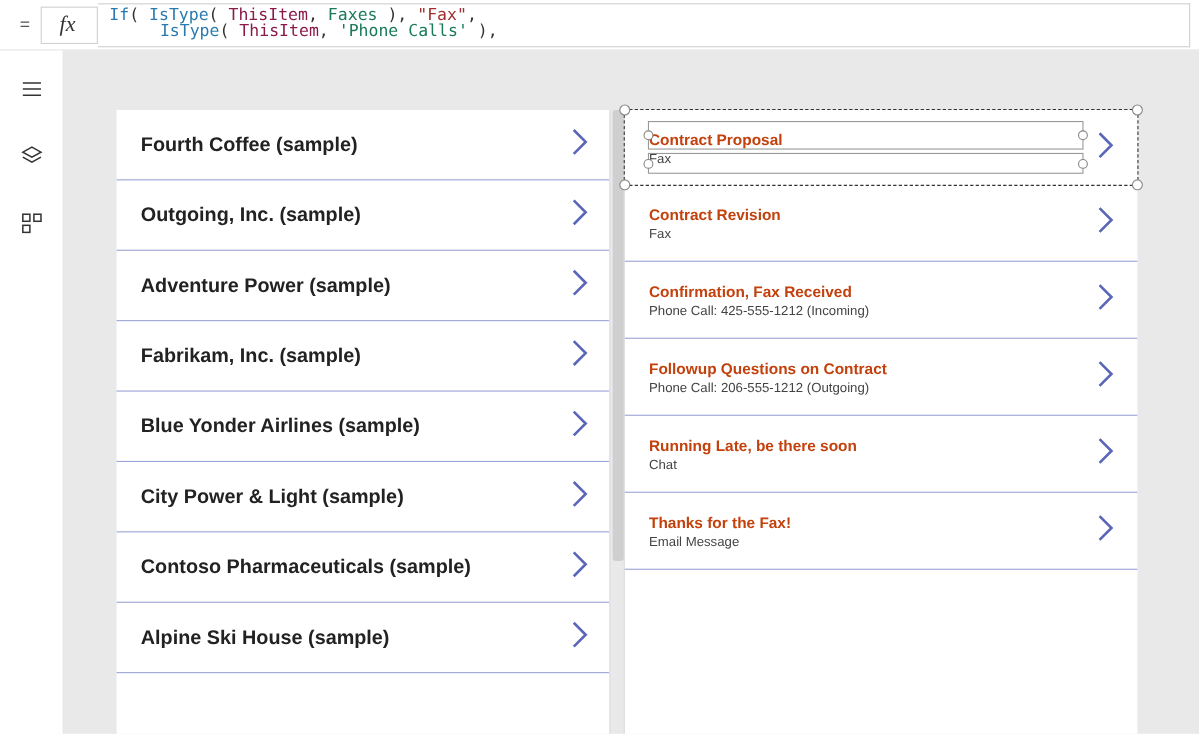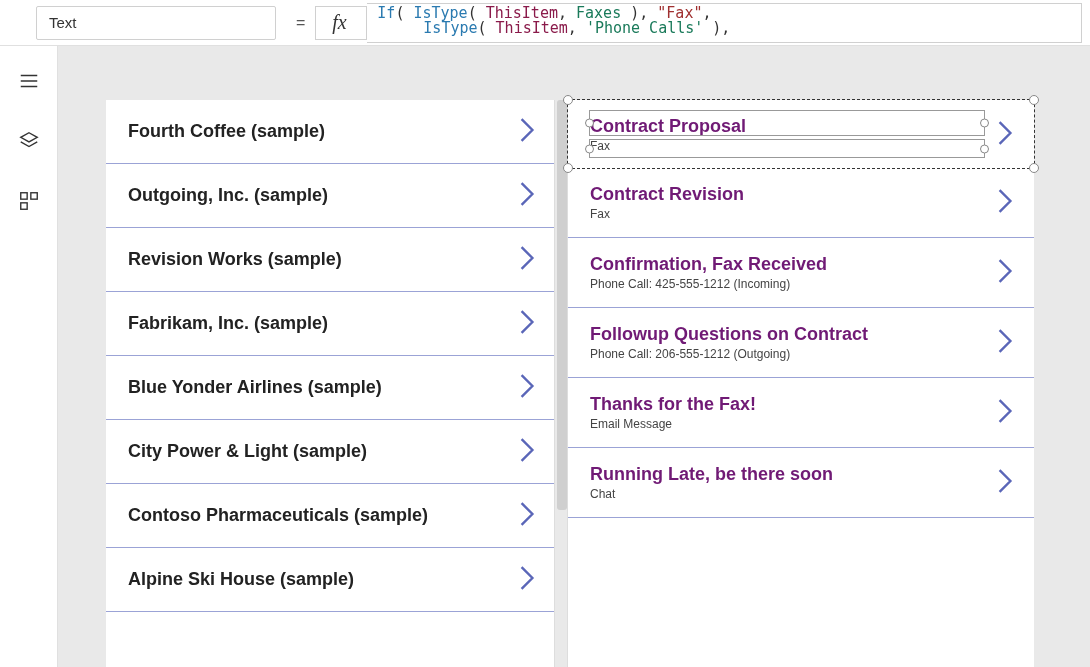--- a/index.html
+++ b/index.html
@@ -146,21 +146,21 @@
 
   .drow {
     height: 70px;
     border-bottom: 1px solid #9ba3d6;
     display: flex;
     align-items: center;
     justify-content: space-between;
     padding: 0 20px 0 22px;
   }
   .drow .txt { display:flex; flex-direction:column; gap:2px; }
-  .drow .title { font-size: 18px; font-weight: 600; color:#701a75; }
+  .drow .title { font-size: 14px; font-weight: 600; color:#c2410c; }
   .drow .sub   { font-size: 12px; color:#444; }
 
   
   .selected {
     position: relative;
     border: 1px dashed #333;
     border-top: 1px dashed #333;
     border-bottom: 1px dashed #333;
     margin: -1px;
     padding-top: 1px;
@@ -187,28 +187,20 @@
     top: 10px;
     height: 26px;
     border: 1px solid #999;
   }
   .title-sel .h { position:absolute; width:9px; height:9px; border:1px solid #888; background:#fff; border-radius:50%; }
 </style>
 </head>
 <body>
 
 <div class="topbar">
-  <div class="property-select">
-    <span>Text</span>
-    <span class="chev">
-      <svg viewBox="0 0 10 6">
-          <path d="M1 1 L5 5 L9 1" stroke="#666" fill="none" stroke-width="1.2"></path>
-        </svg>
-    </span>
-  </div>
   <span class="equals">=</span>
   <div class="fx-box">
     <span>fx</span>
     <span class="chev">
       <svg viewBox="0 0 10 6">
           <path d="M1 1 L5 5 L9 1" stroke="#666" fill="none" stroke-width="1.2"></path>
         </svg>
     </span>
   </div>
   <div class="formula-bar" id="formula-bar"><span class="line1"><span class="tok-fn">If</span><span class="tok-plain">( </span><span class="tok-fn">IsType</span><span class="tok-plain">( </span><span class="tok-id">ThisItem</span><span class="tok-plain">, </span><span class="tok-type">Faxes</span><span class="tok-plain"> ), </span><span class="tok-str">"Fax"</span><span class="tok-plain">,</span></span><span class="line2"><span class="tok-fn">IsType</span><span class="tok-plain">( </span><span class="tok-id">ThisItem</span><span class="tok-plain">, </span><span class="tok-type">'Phone Calls'</span><span class="tok-plain"> ),</span></span></div>
@@ -247,21 +239,21 @@
             </svg></span>
     </div>
     <div class="row">
       <span class="title">Outgoing, Inc. (sample)</span>
       <span class="chev">
   <svg viewBox="0 0 14 24">
               <path d="M2 2 L12 12 L2 22"></path>
             </svg></span>
     </div>
     <div class="row">
-      <span class="title">Revision Works (sample)</span>
+      <span class="title">Adventure Power (sample)</span>
       <span class="chev">
   <svg viewBox="0 0 14 24">
               <path d="M2 2 L12 12 L2 22"></path>
             </svg></span>
     </div>
     <div class="row">
       <span class="title">Fabrikam, Inc. (sample)</span>
       <span class="chev">
   <svg viewBox="0 0 14 24">
               <path d="M2 2 L12 12 L2 22"></path>
@@ -351,36 +343,36 @@
         <span class="sub">Phone Call: 206-555-1212 (Outgoing)</span>
       </div>
       <span class="chev">
   <svg viewBox="0 0 14 24">
               <path d="M2 2 L12 12 L2 22"></path>
             </svg></span>
 
     </div>
     <div class="drow">
       <div class="txt">
+        <span class="title">Running Late, be there soon</span>
+        <span class="sub">Chat</span>
+      </div>
+      <span class="chev">
+  <svg viewBox="0 0 14 24">
+              <path d="M2 2 L12 12 L2 22"></path>
+            </svg></span>
+
+    </div>
+    <div class="drow">
+      <div class="txt">
         <span class="title">Thanks for the Fax!</span>
         <span class="sub">Email Message</span>
       </div>
       <span class="chev">
   <svg viewBox="0 0 14 24">
               <path d="M2 2 L12 12 L2 22"></path>
             </svg></span>
 
     </div>
-    <div class="drow">
-      <div class="txt">
-        <span class="title">Running Late, be there soon</span>
-        <span class="sub">Chat</span>
-      </div>
-      <span class="chev">
-  <svg viewBox="0 0 14 24">
-              <path d="M2 2 L12 12 L2 22"></path>
-            </svg></span>
-
-    </div>
       </div>
 
   </div>
 </div>
 
 </body></html>

